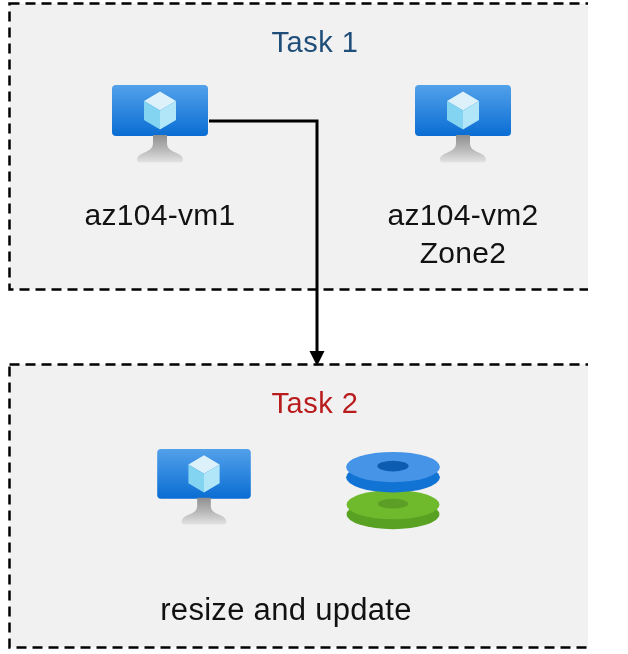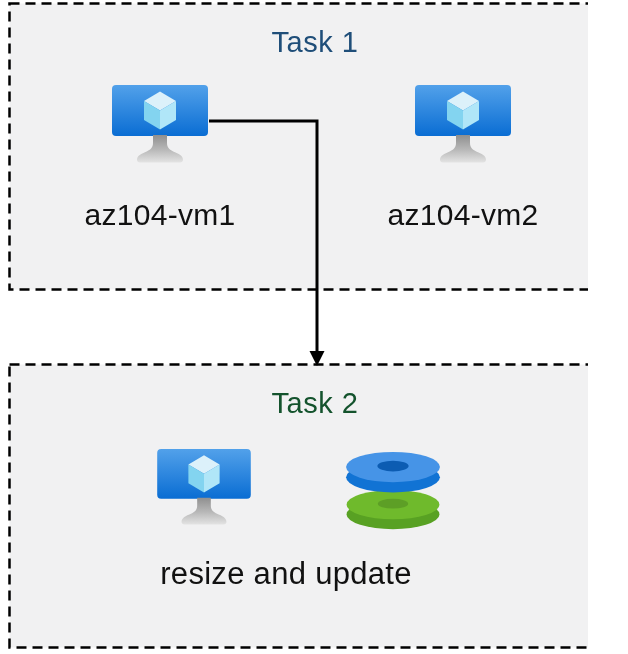--- a/index.html
+++ b/index.html
@@ -21,20 +21,21 @@
   .vm-label {
     font-size: 30px;
     line-height: 38px;
     text-align: center;
     letter-spacing: 0.3px;
   }
   .caption {
     font-size: 31px;
     text-align: center;
     letter-spacing: 0.3px;
+    margin-top: 36px;
   }
 </style>
 </head>
 <body>
 
 <div class="stage">
 
   <svg width="628" height="654" viewBox="0 0 628 654">
     <defs>
       <linearGradient id="screenGrad" x1="0" y1="0" x2="0" y2="1">
@@ -87,19 +88,20 @@
   </svg>
 
   <div class="abs task-title" style="left: 8px; top: 26px; width: 614px; color: rgb(31, 78, 121);">Task 1</div>
 
   <div class="abs vm-label" style="left: 60px; top: 176px; width: 200px; color: rgb(17, 17, 17); margin-top: 20px;">
     <div>az104-vm1</div>
   </div>
 
   <div class="abs vm-label" style="left: 363px; top: 176px; width: 200px; color: rgb(17, 17, 17); margin-top: 20px;">
     <div>az104-vm2</div>
+    <div>Zone2</div>
   </div>
 
-  <div class="abs task-title" style="left: 8px; top: 387px; width: 614px; color: #14532d;">Task 2</div>
+  <div class="abs task-title" style="left: 8px; top: 387px; width: 614px; color: #b91c1c;">Task 2</div>
 
   <div class="abs caption" style="left: 131px; top: 556px; width: 310px; color: rgb(17, 17, 17);">resize and update</div>
 
 </div>
 
 </body></html>

